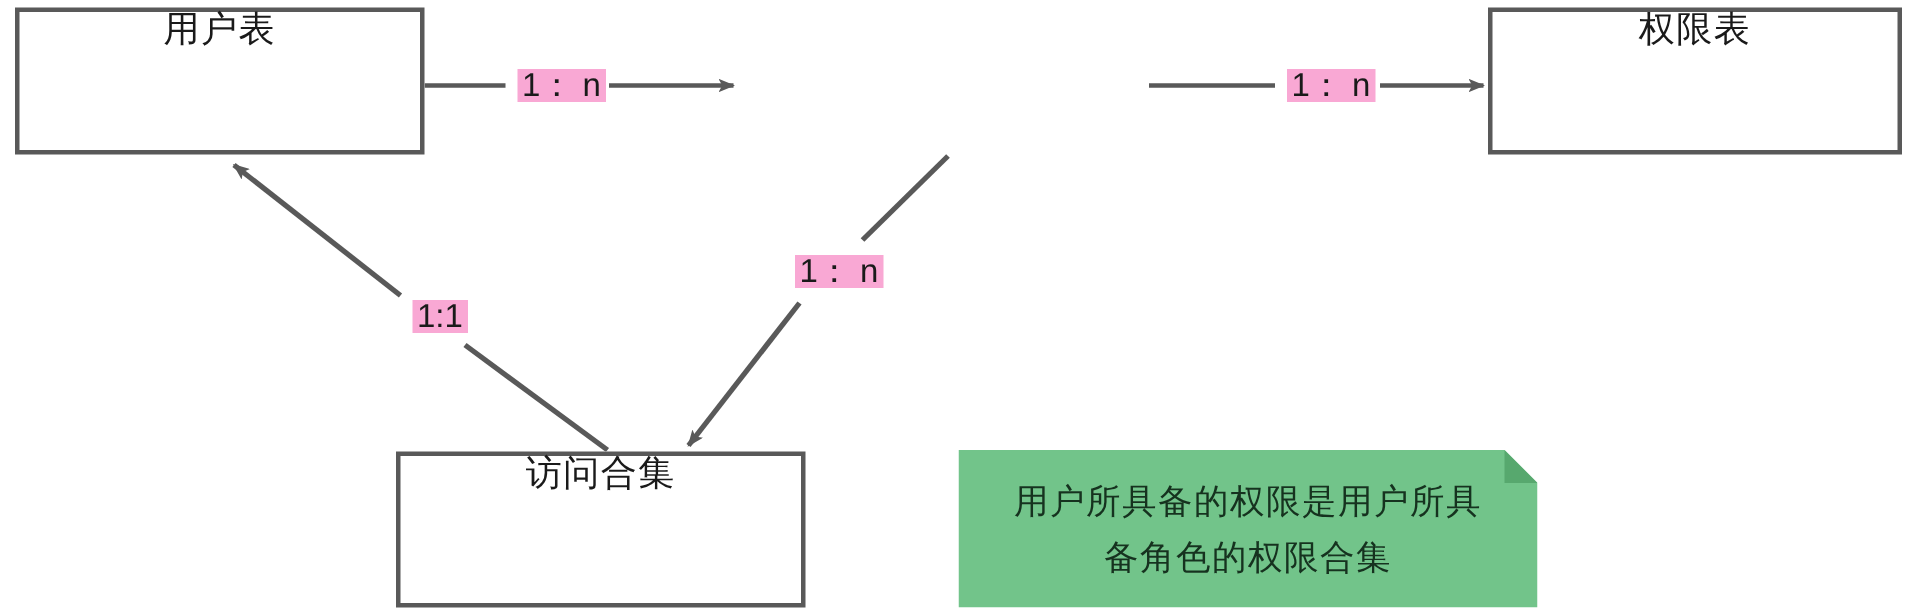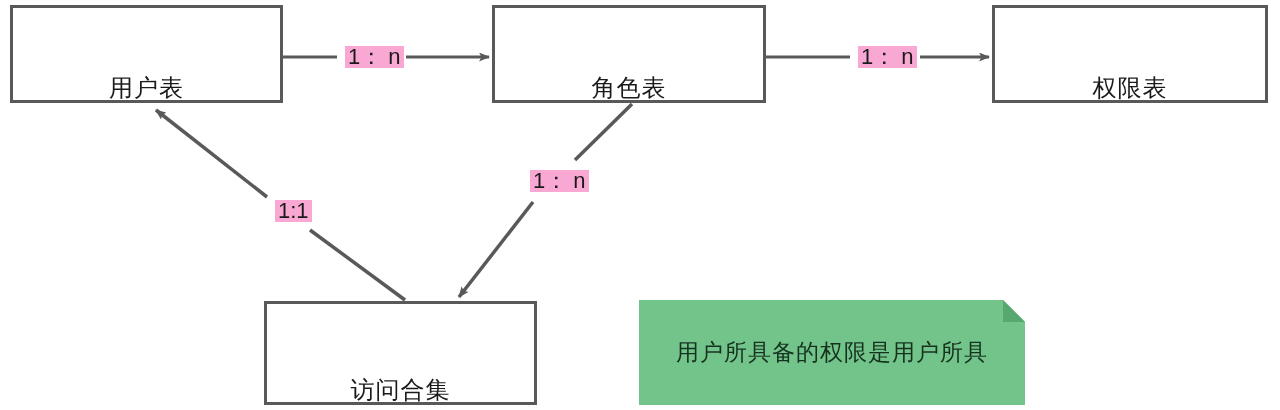--- a/index.html
+++ b/index.html
@@ -23,21 +23,21 @@
     top: 0;
     width: 1280px;
     height: 410px;
   }
   .ent-box {
     position: absolute;
     box-sizing: border-box;
     background: #ffffff;
     border: 3px solid #595959;
     display: flex;
-    align-items: flex-end;
+    align-items: flex-start;
     justify-content: center;
   }
   .ent-label {
     font-size: 24px;
     color: #1a1a1a;
     letter-spacing: 1px;
     line-height: 1;
     white-space: nowrap;
   }
   .edge-label {
@@ -104,23 +104,20 @@
     <g>
       <line x1="405" y1="300" x2="310" y2="230" stroke="#595959" stroke-width="3.5"></line>
       <line x1="267" y1="197" x2="156" y2="110" stroke="#595959" stroke-width="3.5" marker-end="url(#arrow)"></line>
     </g>
   </svg>
 
   <div class="ent-box" style="left:10px; top:5px; width:273px; height:98px;">
     <span class="ent-label">用户表</span>
   </div>
 
-  <div class="ent-box" style="left:492px; top:5px; width:274px; height:98px;">
-    <span class="ent-label">角色表</span>
-  </div>
 
   <div class="ent-box" style="left:992px; top:5px; width:276px; height:98px;">
     <span class="ent-label">权限表</span>
   </div>
 
   <div class="ent-box" style="left:264px; top:301px; width:273px; height:104px;">
     <span class="ent-label">访问合集</span>
   </div>
 
   <div class="edge-label" style="left:345px; top:46px;">1： n</div>
@@ -131,16 +128,17 @@
 
   <div class="edge-label" style="left:275px; top:200px;text-align:right;">1:1</div>
 
   <div class="callout" style="left:639px; top:300px; width:386px; height:105px;">
     <svg width="386" height="105" viewBox="0 0 386 105" xmlns="http://www.w3.org/2000/svg">
       <path d="M0,0 L364,0 L386,22 L386,105 L0,105 Z" fill="#72c48a"></path>
       <path d="M364,0 L386,22 L364,22 Z" fill="#57a86e"></path>
     </svg>
     <div class="callout-text">
       <span class="callout-line">用户所具备的权限是用户所具</span>
+      <span class="callout-line">备角色的权限合集</span>
     </div>
   </div>
 
 </div>
 
 </body></html>

